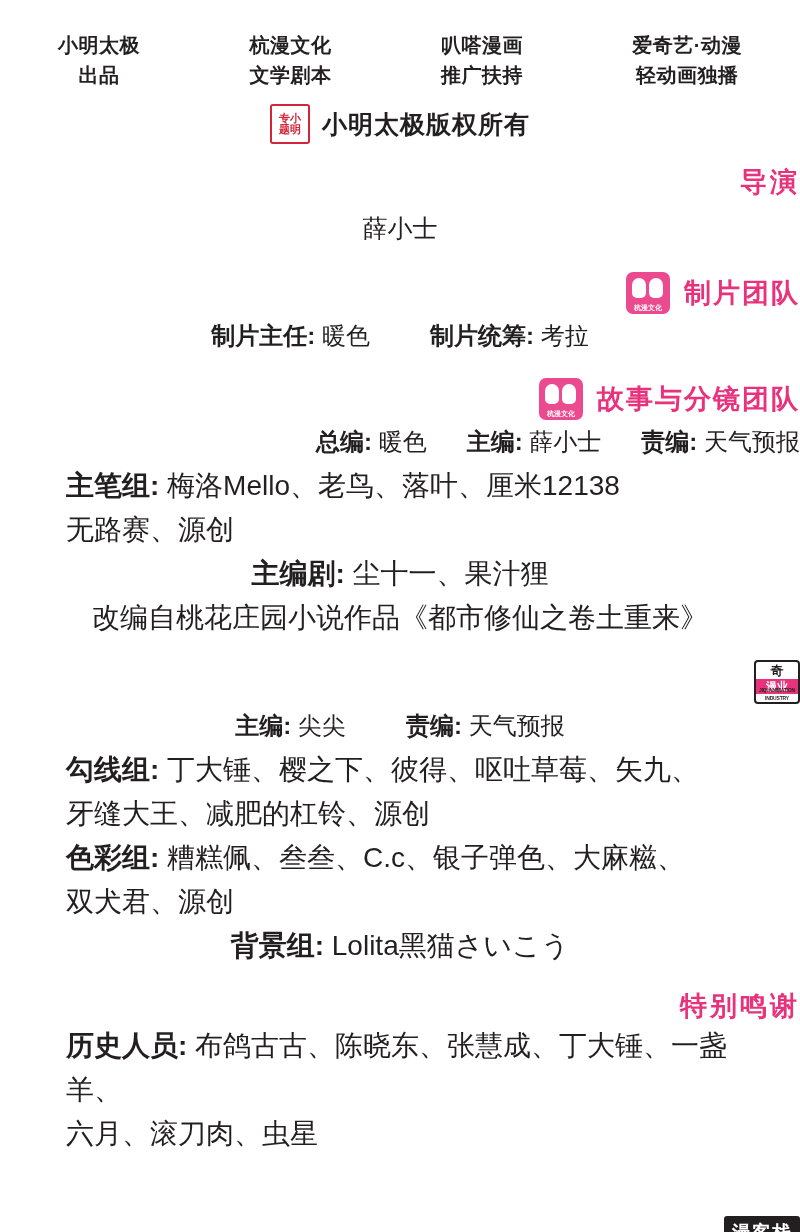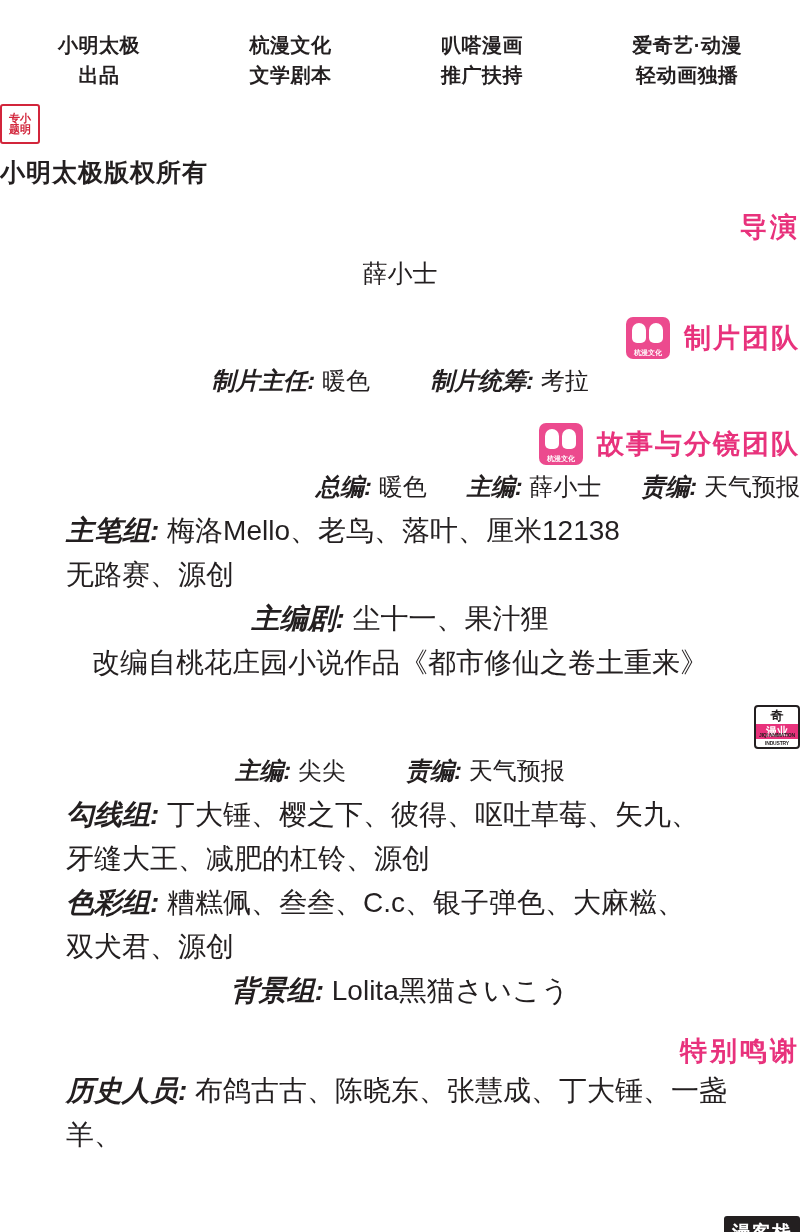--- a/index.html
+++ b/index.html
@@ -39,23 +39,23 @@
     font-weight: 700;
     color: #231f20;
     letter-spacing: 0.5px;
     white-space: pre-line;
   }
 
   
   .copyright-row {
     display: flex;
     justify-content: center;
+    align-items: center;
     margin-top: 14px;
     gap: 12px;
-    flex-direction: column;
   }
   .seal {
     width: 40px;
     height: 40px;
     border: 2px solid #d2253b;
     border-radius: 3px;
     position: relative;
     box-sizing: border-box;
     display: flex;
     align-items: center;
@@ -177,21 +177,21 @@
     justify-content: center;
     gap: 60px;
     font-size: 24px;
     line-height: 44px;
     font-weight: 700;
   }
   .credit-row.three {
     gap: 40px;
     justify-content: flex-end;
   }
-  .label { font-weight: 700; font-style: italic; }
+  .label { font-weight: 700; }
   .value { font-weight: 400; }
 
   .block {
     padding: 0 30px;
     box-sizing: border-box;
   }
   .line {
     font-size: 28px;
     line-height: 44px;
     color: #231f20;
@@ -334,16 +334,17 @@
   </div>
 
   <div class="section-head">
     <div class="section-title plain">特别鸣谢</div>
   </div>
   <div class="block">
     <div class="line indent">
       <span class="label">历史人员:</span>
       <span class="value">布鸽古古、陈晓东、张慧成、丁大锤、一盏羊、</span>
     </div>
+    <div class="line indent">六月、滚刀肉、虫星</div>
   </div>
 
   <div class="watermark">漫客栈</div>
 </div>
 
 </body></html>

